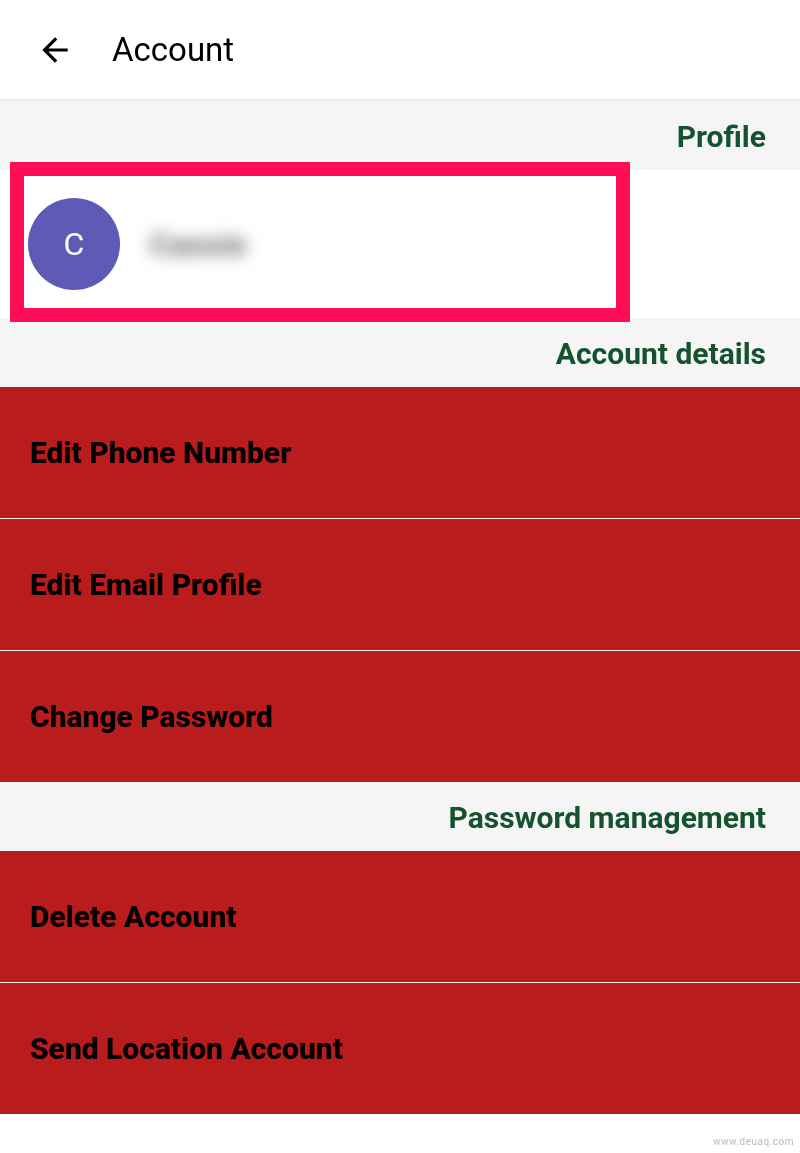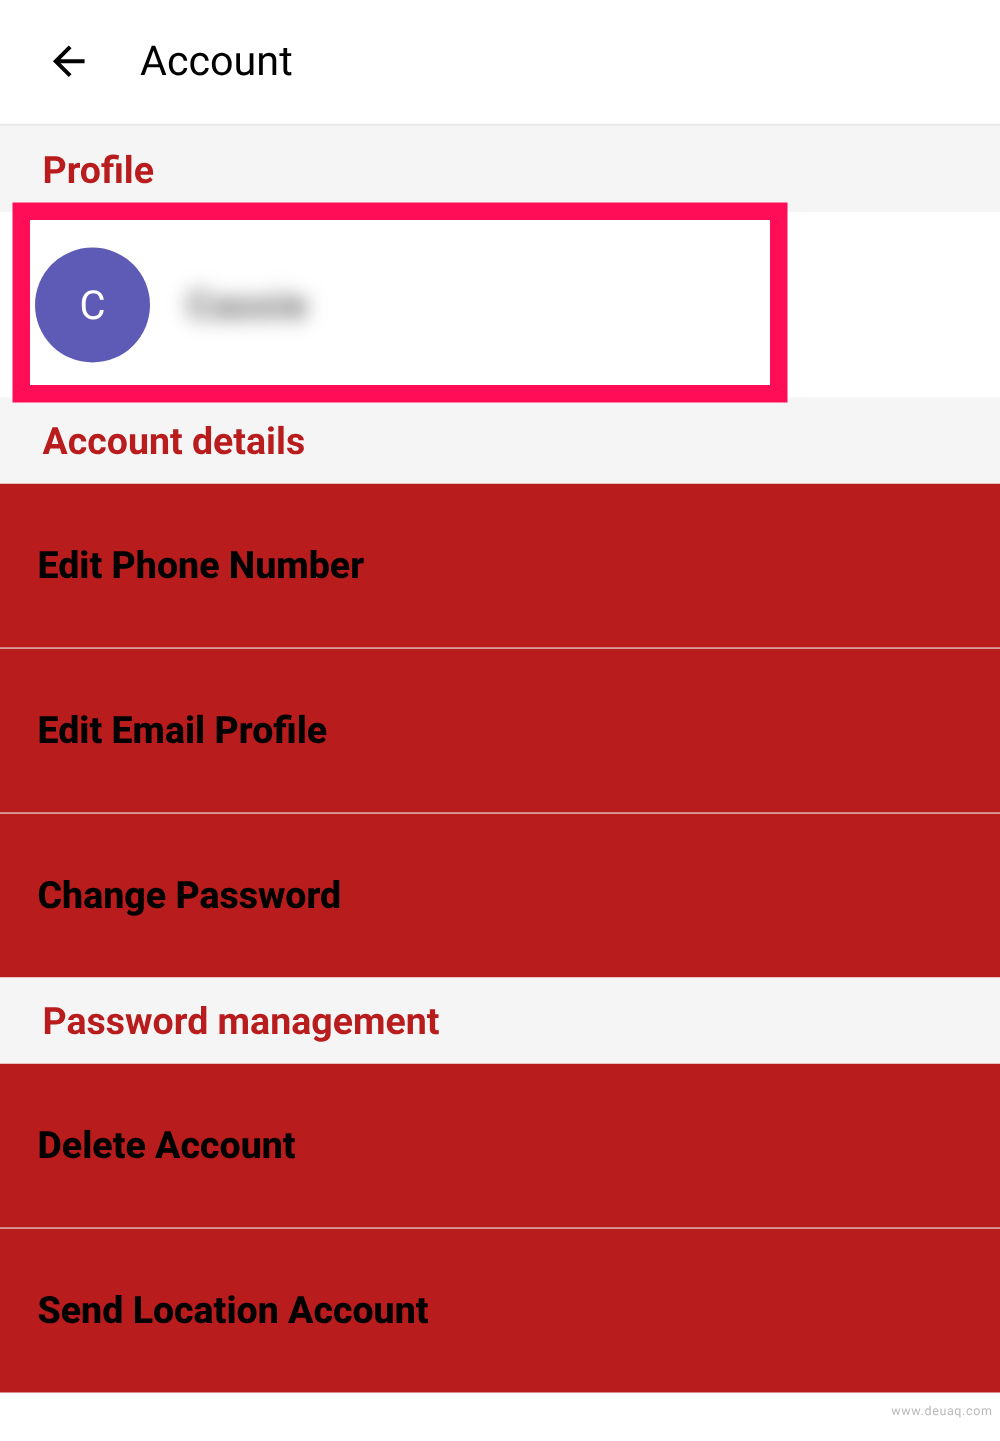--- a/index.html
+++ b/index.html
@@ -9,21 +9,21 @@
       font-family: -apple-system, BlinkMacSystemFont, 'Segoe UI', Roboto, Helvetica, Arial, sans-serif;
     }
     body {
       width: 800px;
       height: 1153px;
       background: #ffffff;
       position: relative;
     }
     .header {
       display: flex;
-      align-items: flex-start;
+      align-items: flex-end;
       padding: 30px 30px 30px 36px;
       gap: 38px;
       border-bottom: 2px solid #eaeaea;
     }
     .back-arrow {
       display: flex;
       align-items: center;
       justify-content: center;
       cursor: pointer;
     }
@@ -34,21 +34,22 @@
     .header-title {
       font-size: 33px;
       font-weight: 400;
       color: #000;
     }
     .section-header {
       background: #f5f5f5;
       padding: 18px 34px 16px 34px;
       font-size: 30px;
       font-weight: 700;
-      color: #b91c1c;
+      color: #14532d;
+      text-align: right;
     }
     .profile-row {
       display: flex;
       align-items: center;
       padding: 28px 34px 28px 28px;
       gap: 30px;
       background: #fff;
       cursor: pointer;
     }
     .highlight-box {
@@ -89,21 +90,21 @@
       border-bottom: 1px solid #ededed;
       cursor: pointer;
       background: #b91c1c;
     }
     .list-item.last-in-group {
       border-bottom: none;
     }
     .watermark {
       position: absolute;
       right: 6px;
-      bottom: 18px;
+      bottom: 6px;
       font-size: 10px;
       color: #bababa;
       letter-spacing: 0.5px;
     }
   </style>
 </head>
 <body>
 
 <div class="header">
   <div class="back-arrow">

